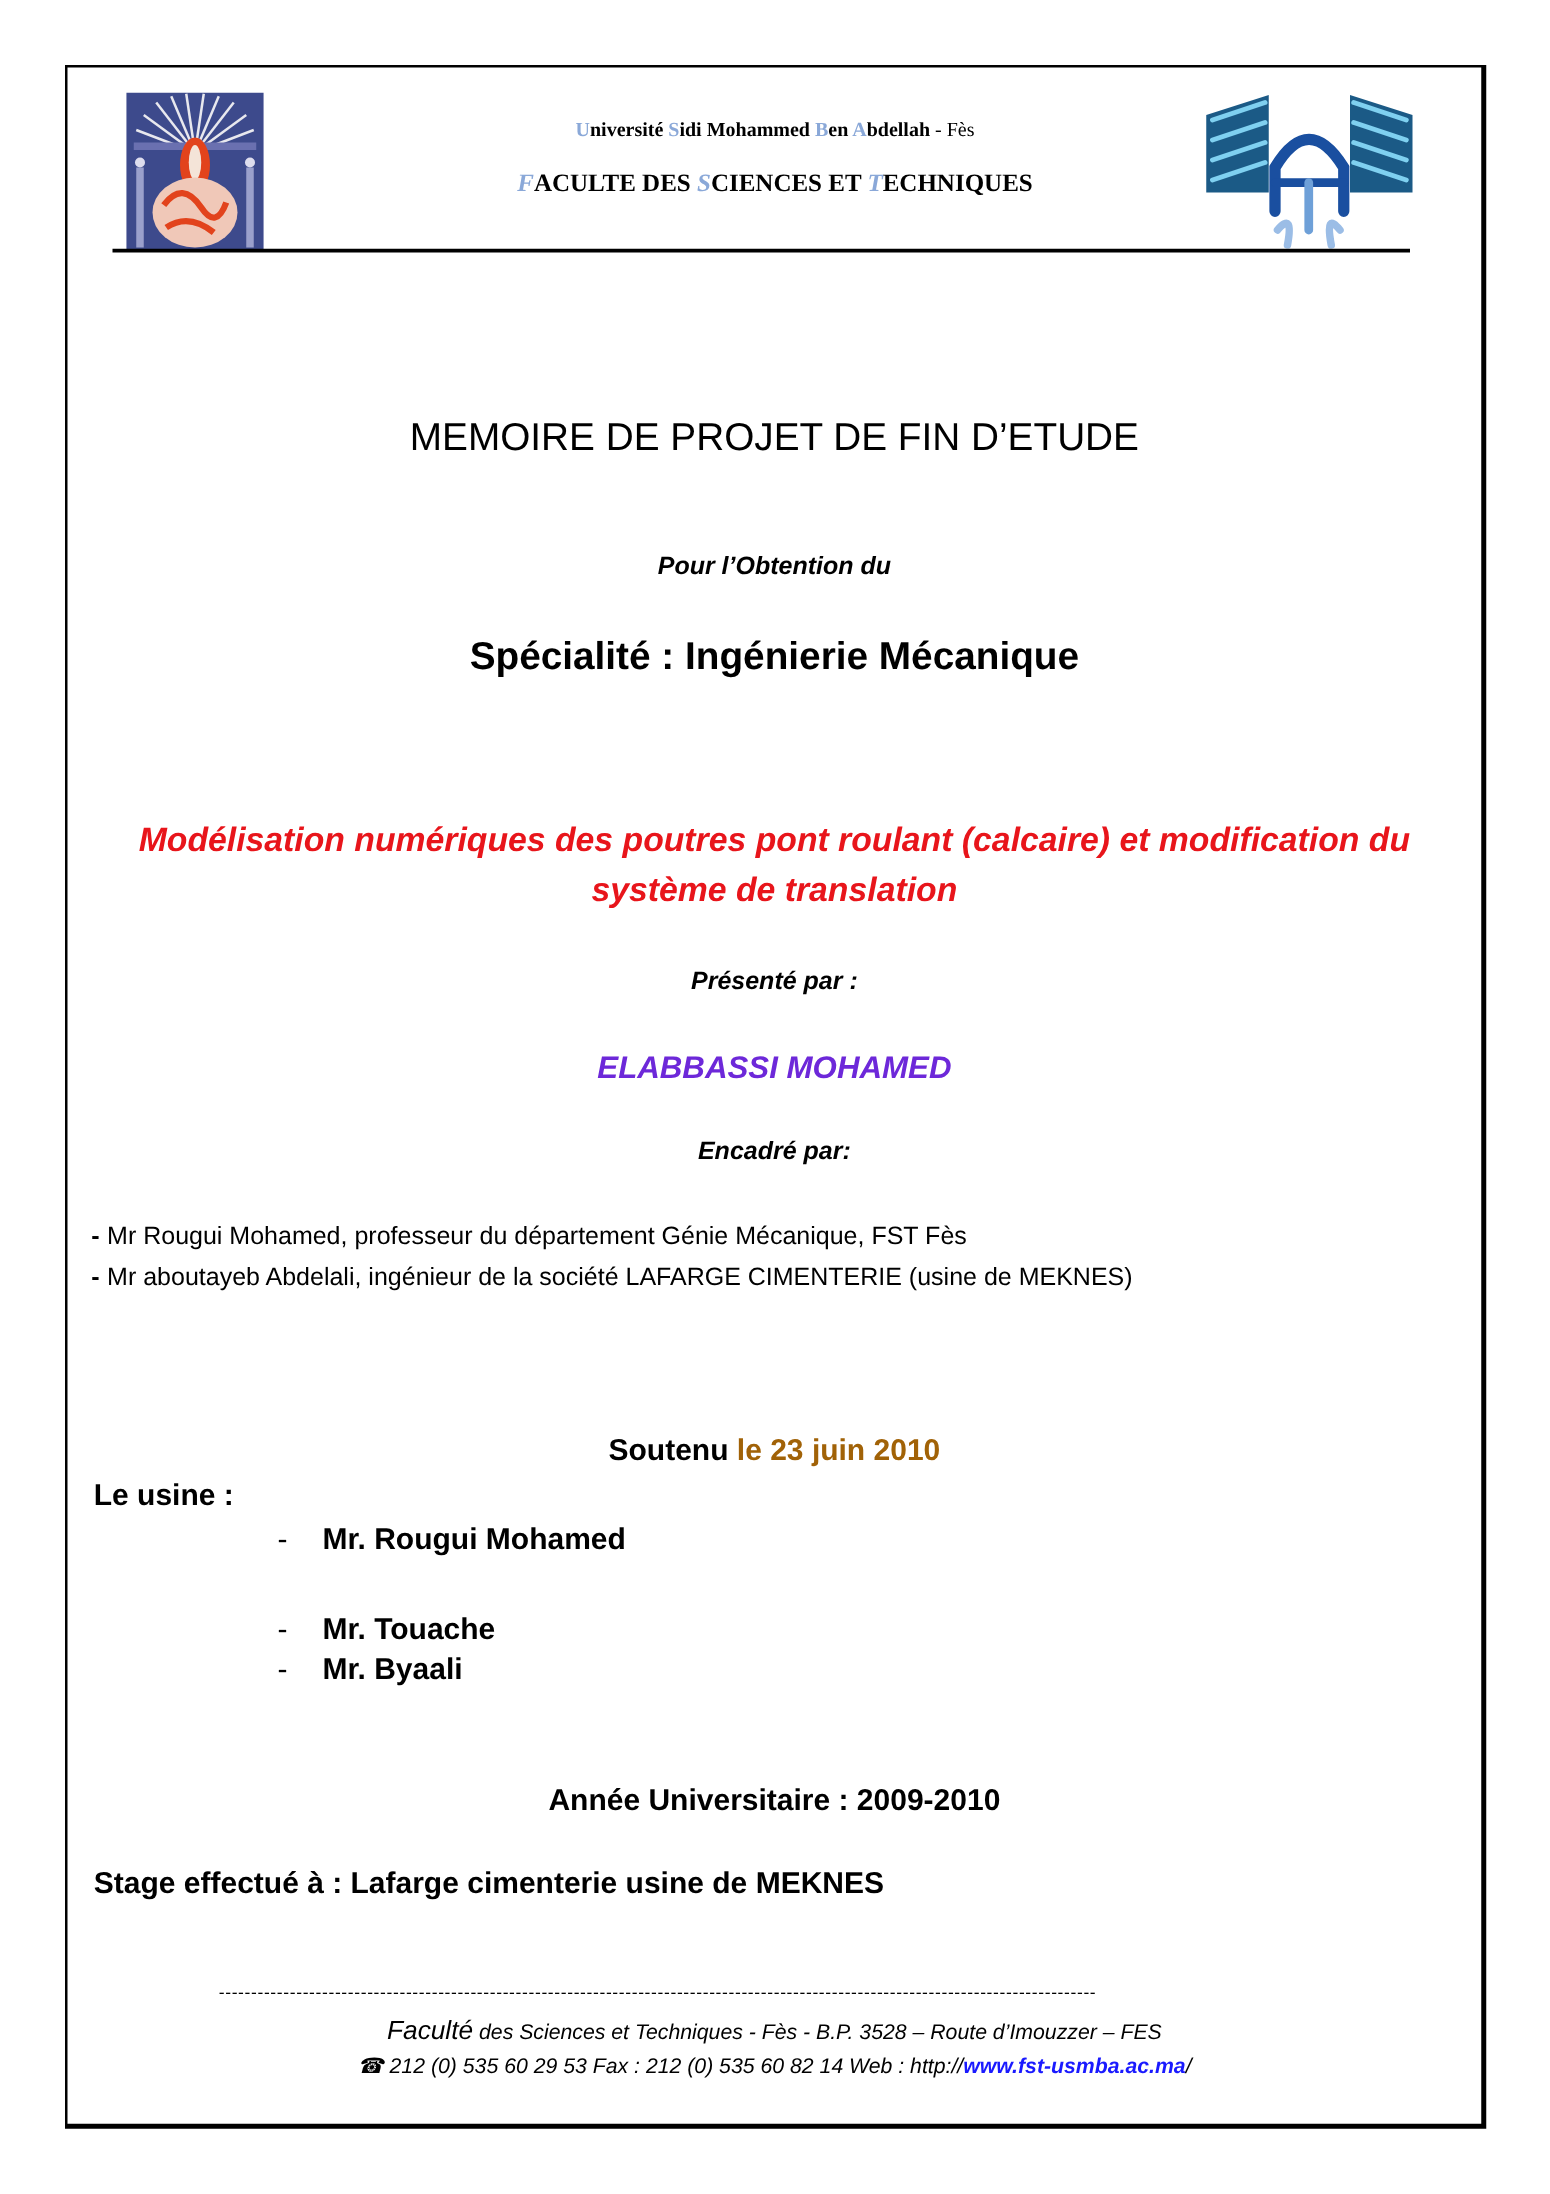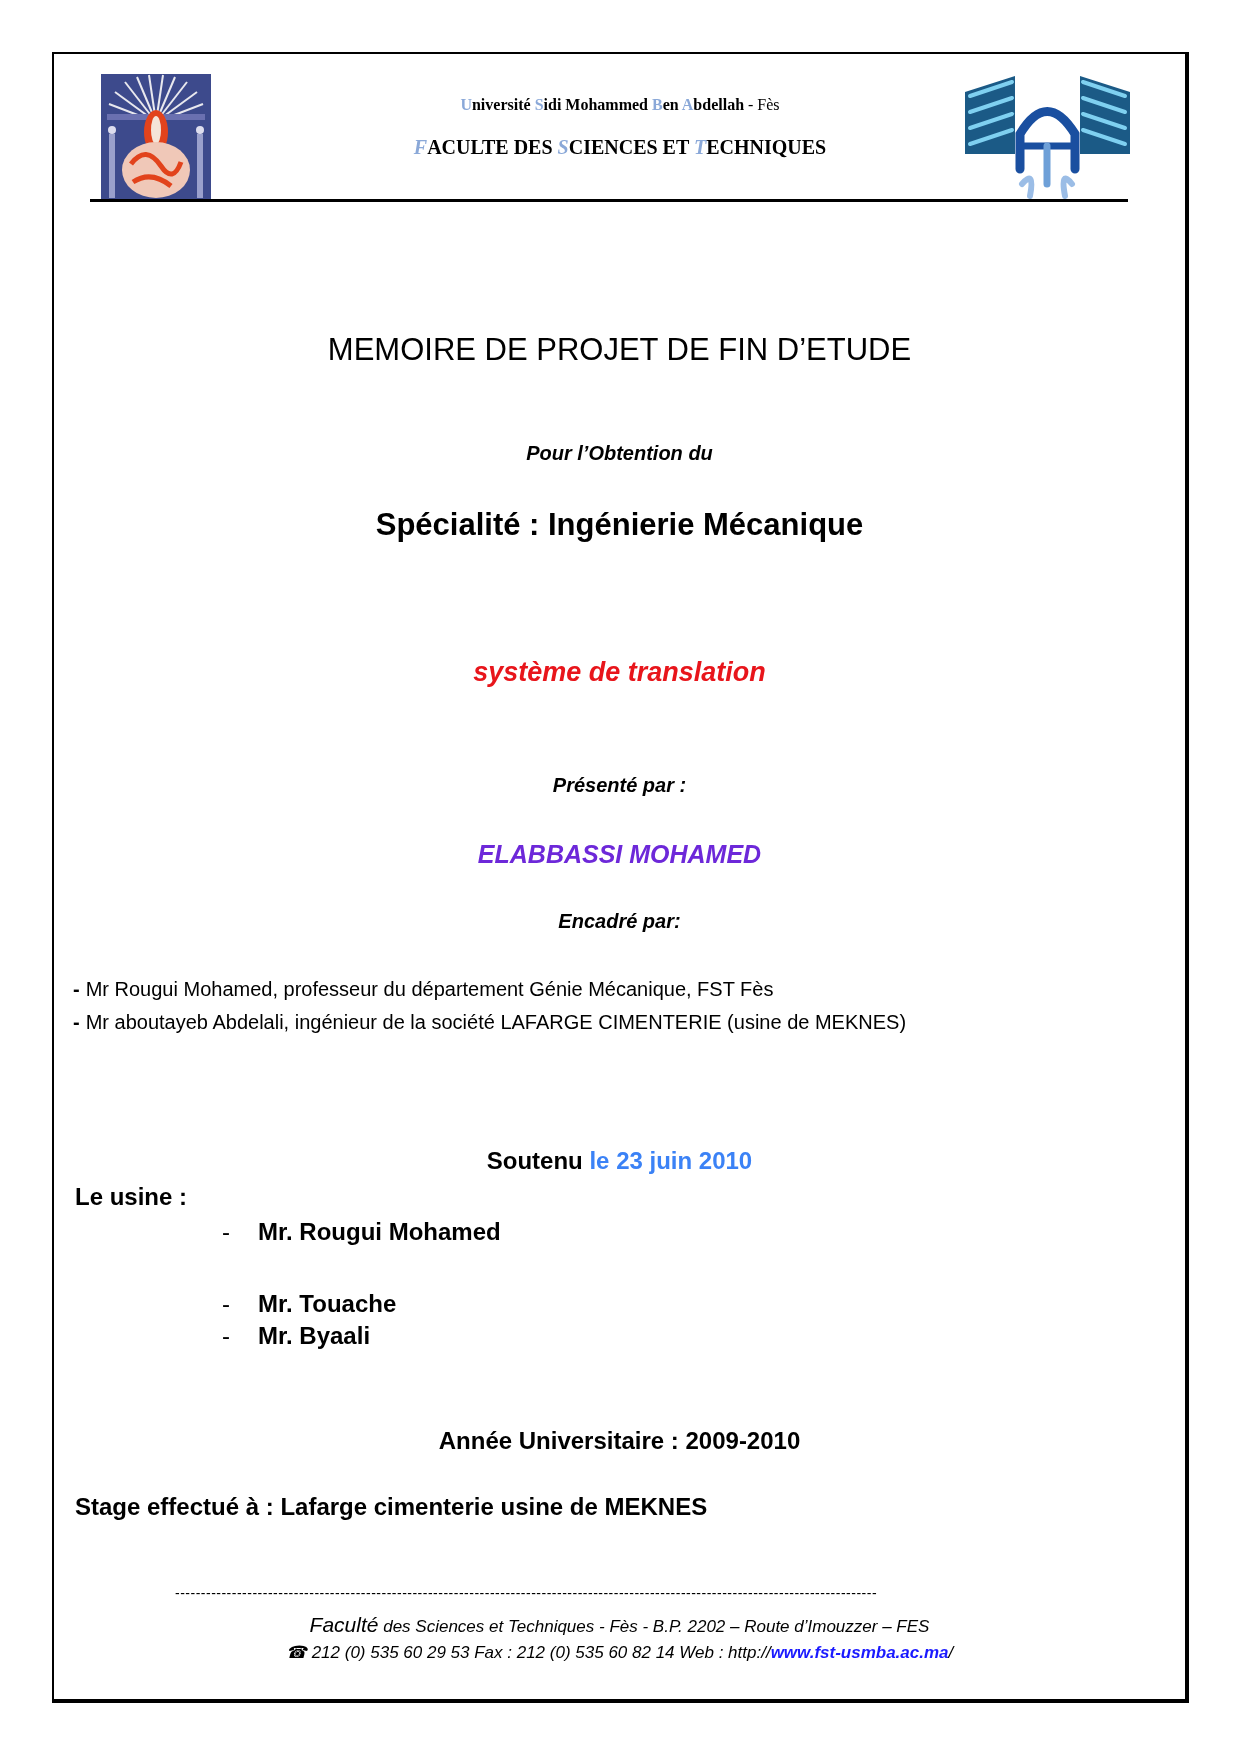--- a/index.html
+++ b/index.html
@@ -21,21 +21,21 @@
   .pour { top: 442px; font-size: 20px; font-weight: bold; font-style: italic; }
   .diploma { top: 502px; font-size: 31px; font-weight: bold; line-height: 46px; }
   .subject { top: 652px; left: 52px; width: 1135px; text-align: center; font-size: 27px; font-weight: bold;
              font-style: italic; color: #e8151b; line-height: 40px; }
   .presente { top: 774px; font-size: 20px; font-weight: bold; font-style: italic; }
   .author { top: 840px; font-size: 25px; font-weight: bold; font-style: italic; color: #6d28d9; }
   .encadre { top: 910px; font-size: 20px; font-weight: bold; font-style: italic; }
   .sup { left: 73px; font-size: 20px; }
   .sup b { font-weight: bold; margin-right: 6px; }
   .soutenu { top: 1147px; font-size: 24px; font-weight: bold; }
-  .red { color: #3b82f6; }
+  .red { color: #a16207; }
   .jury-lbl { top: 1183px; left: 75px; font-size: 24px; font-weight: bold; }
   .jury-item { left: 222px; font-size: 24px; font-weight: bold; }
   .jury-item .dash { display: inline-block; width: 36px; font-weight: normal; }
   .annee { top: 1427px; font-size: 24px; font-weight: bold; }
   .stage { top: 1493px; left: 75px; font-size: 24px; font-weight: bold; }
   .dashes { top: 1585px; left: 175px; width: 890px; overflow: hidden; white-space: nowrap; font-size: 14px;
             letter-spacing: 0.5px; color: #000; }
   .foot1 { top: 1613px; font-size: 17px; font-style: italic; }
   .foot1 .big { font-size: 21px; }
   .foot2 { top: 1642px; font-size: 17px; font-style: italic; }
@@ -106,20 +106,21 @@
 
 <div class="abs hdr-rule"></div>
 
 <div class="abs center title">MEMOIRE DE PROJET DE FIN D’ETUDE</div>
 <div class="abs center pour">Pour l’Obtention du</div>
 <div class="abs center diploma">
   <div>Spécialité : Ingénierie Mécanique</div>
 </div>
 
 <div class="abs subject">
+  <div>Modélisation numériques des poutres pont roulant (calcaire) et modification du</div>
   <div>système de translation</div>
 </div>
 
 <div class="abs center presente">Présenté par :</div>
 <div class="abs center author">ELABBASSI MOHAMED</div>
 <div class="abs center encadre">Encadré par:</div>
 
 <div class="abs sup" style="top:978px;">
   <b>-</b><span>Mr Rougui Mohamed, professeur du département Génie Mécanique, FST Fès</span>
 </div>
@@ -141,17 +142,17 @@
 </div>
 <div class="abs jury-item" style="top:1290px;">
   <span class="dash">-</span><span>Mr. Touache</span>
 </div>
 
 <div class="abs center annee">Année Universitaire : 2009-2010</div>
 <div class="abs stage">Stage effectué à : Lafarge cimenterie usine de MEKNES</div>
 
 <div class="abs dashes">----------------------------------------------------------------------------------------------------------------------------------------</div>
 <div class="abs center foot1">
-  <span class="big">Faculté</span><span> des Sciences et Techniques -  Fès  - B.P. 2202 – Route d’Imouzzer – FES</span>
+  <span class="big">Faculté</span><span> des Sciences et Techniques -  Fès  - B.P. 3528 – Route d’Imouzzer – FES</span>
 </div>
 <div class="abs center foot2">
   <span>☎</span><span> 212 (0) 535 60 29 53  Fax : 212 (0) 535 60 82 14 Web : http://</span><span class="link">www.fst-usmba.ac.ma</span><span>/</span>
 </div>
 
 </body></html>

